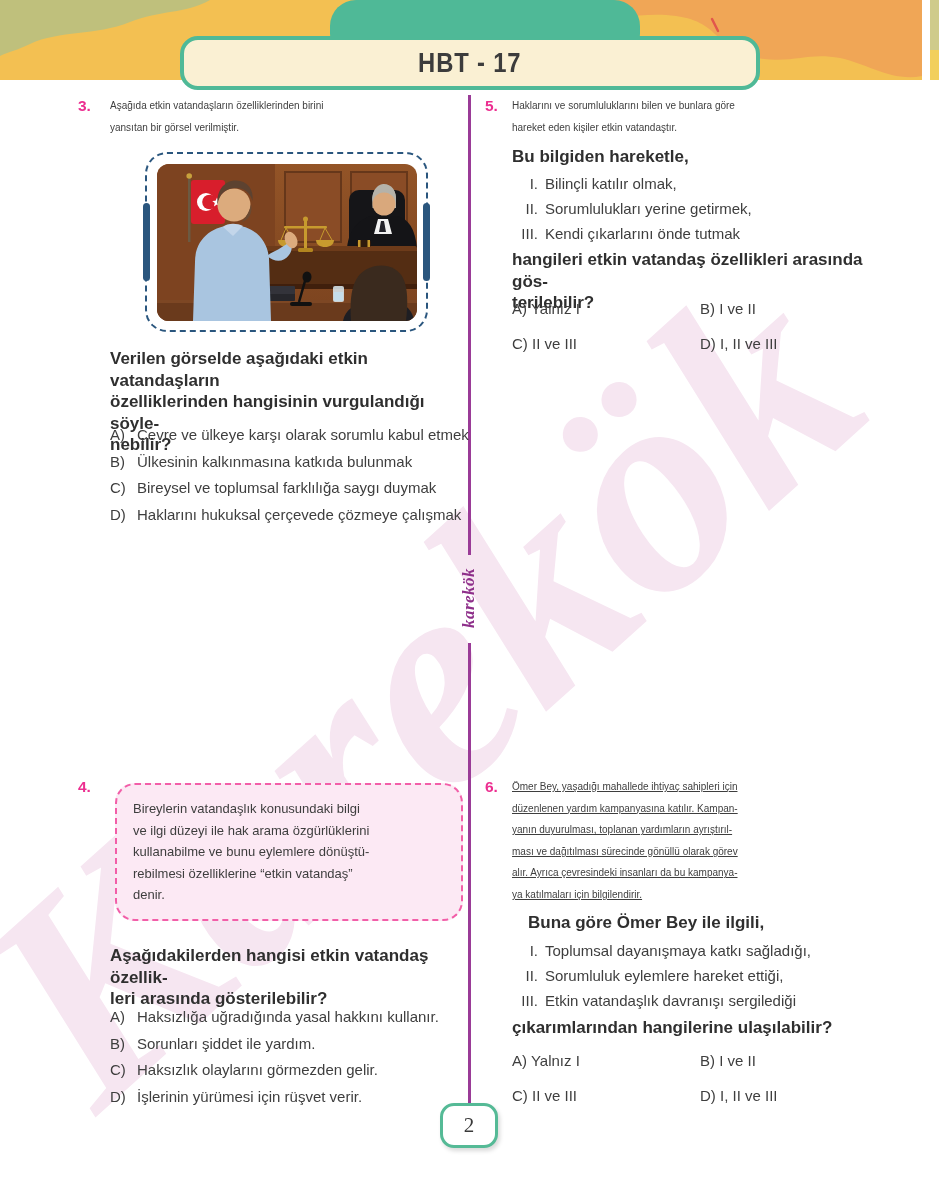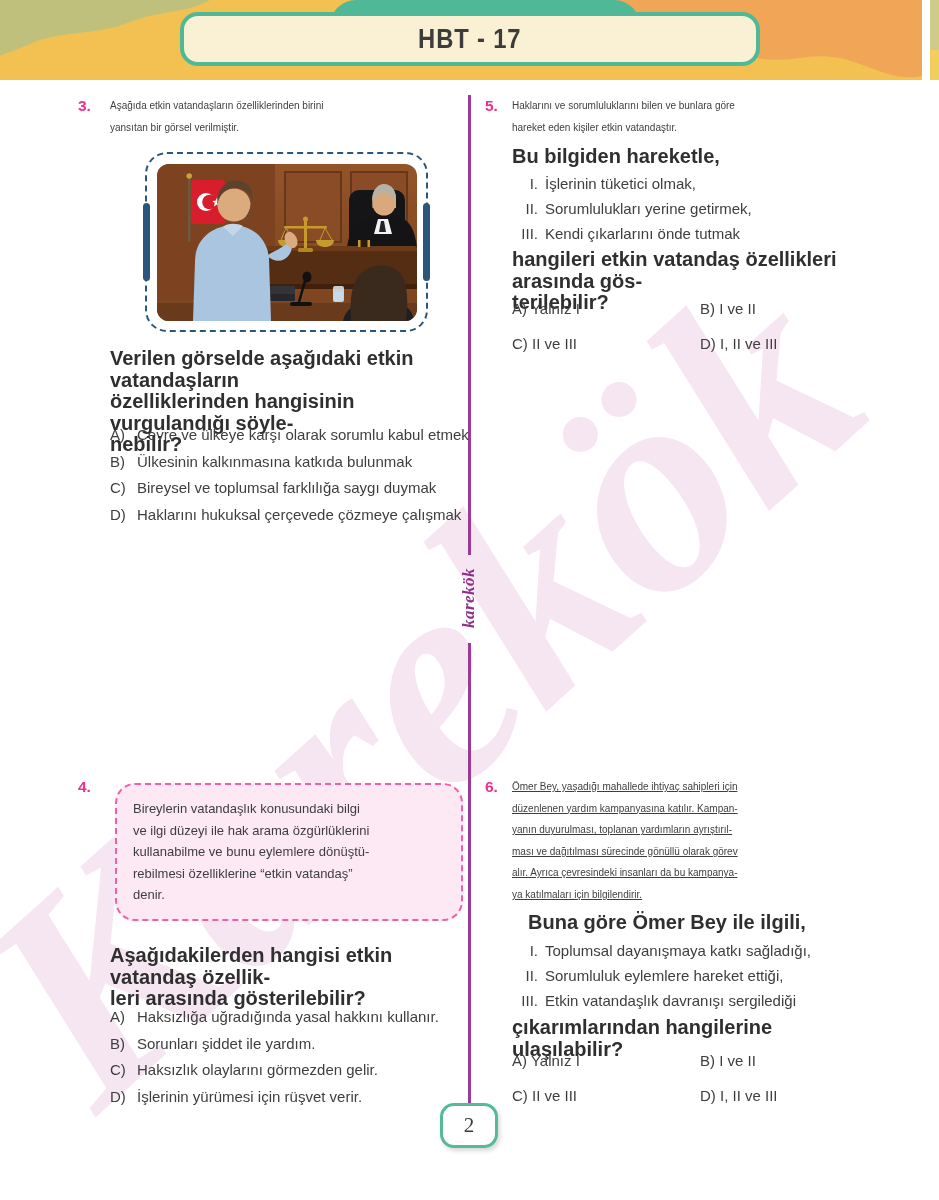--- a/index.html
+++ b/index.html
@@ -3,21 +3,21 @@
 <meta charset="utf-8">
 <style>
   html,body{margin:0;padding:0;background:#ffffff;}
   .page{
     position:relative;width:939px;height:1200px;overflow:hidden;background:#ffffff;
     font-family:"Liberation Sans","DejaVu Sans",sans-serif;color:#3e3e3e;
   }
   
   .banner{position:absolute;left:0;top:0;z-index:3;}
   .title-plate{
-    position:absolute;left:180px;top:12px;width:580px;height:54px;z-index:4;
+    position:absolute;left:180px;top:36px;width:580px;height:54px;z-index:4;
     background:#faf0d3;border:4.5px solid #4fb997;border-radius:18px;
     box-sizing:border-box;display:flex;align-items:center;justify-content:center;
   }
   .title-plate span{
     font-weight:bold;font-size:28px;color:#3c3c3c;letter-spacing:1px;
     transform:scaleX(.85);
   }
   .edge-strip{position:absolute;top:0;z-index:3;}
   .strip-olive{left:930px;width:9px;height:50px;background:#cfcb8b;}
   .strip-yellow{left:930px;top:50px;width:9px;height:30px;background:#f2cf5c;}
@@ -34,21 +34,21 @@
   .logo-vert{
     position:absolute;left:469px;top:598px;z-index:1;
     transform:translate(-50%,-50%) rotate(-90deg);
     font-family:"Liberation Serif","DejaVu Serif",serif;font-style:italic;font-weight:bold;
     font-size:17px;color:#8e2f8a;letter-spacing:.5px;white-space:nowrap;
   }
   
   .abs{position:absolute;z-index:2;}
   .qnum{font-weight:bold;font-size:15.5px;color:#ec2e90;}
   .stem{font-size:10px;line-height:21.6px;white-space:pre-line;}
-  .prompt{font-size:20px;line-height:21.6px;font-weight:bold;color:#2f2f2f;white-space:pre-line;}
+  .prompt{font-size:17px;line-height:21.6px;font-weight:bold;color:#2f2f2f;white-space:pre-line;}
   .opt{display:flex;font-size:15px;line-height:21.5px;margin-bottom:5px;}
   .opt .letter{flex:0 0 27px;}
   .item{display:flex;font-size:15px;line-height:21.5px;margin-bottom:3.5px;}
   .item .rnum{flex:0 0 26px;text-align:right;margin-right:7px;}
   .grid-opts{
     display:grid;grid-template-columns:188px 1fr;row-gap:13px;
     font-size:15px;line-height:21.5px;
   }
   
   .fig-frame{
@@ -201,21 +201,21 @@
     </div>
   </div>
 
   <div class="abs qnum" style="left:485px;top:97px;">5.</div>
   <div class="abs stem" style="left:512px;top:95px;width:372px;">Haklarını ve sorumluluklarını bilen ve bunlara göre
 hareket eden kişiler etkin vatandaştır.</div>
   <div class="abs prompt" style="left:512px;top:146px;width:372px;">Bu bilgiden hareketle,</div>
   <div class="abs" style="left:512px;top:173px;width:372px;">
     <div class="item">
       <span class="rnum">I.</span>
-      <span>İşlerinin tüketici olmak,</span>
+      <span>Bilinçli katılır olmak,</span>
     </div>
     <div class="item">
       <span class="rnum">II.</span>
       <span>Sorumlulukları yerine getirmek,</span>
     </div>
     <div class="item">
       <span class="rnum">III.</span>
       <span>Kendi çıkarlarını önde tutmak</span>
     </div>
   </div>

